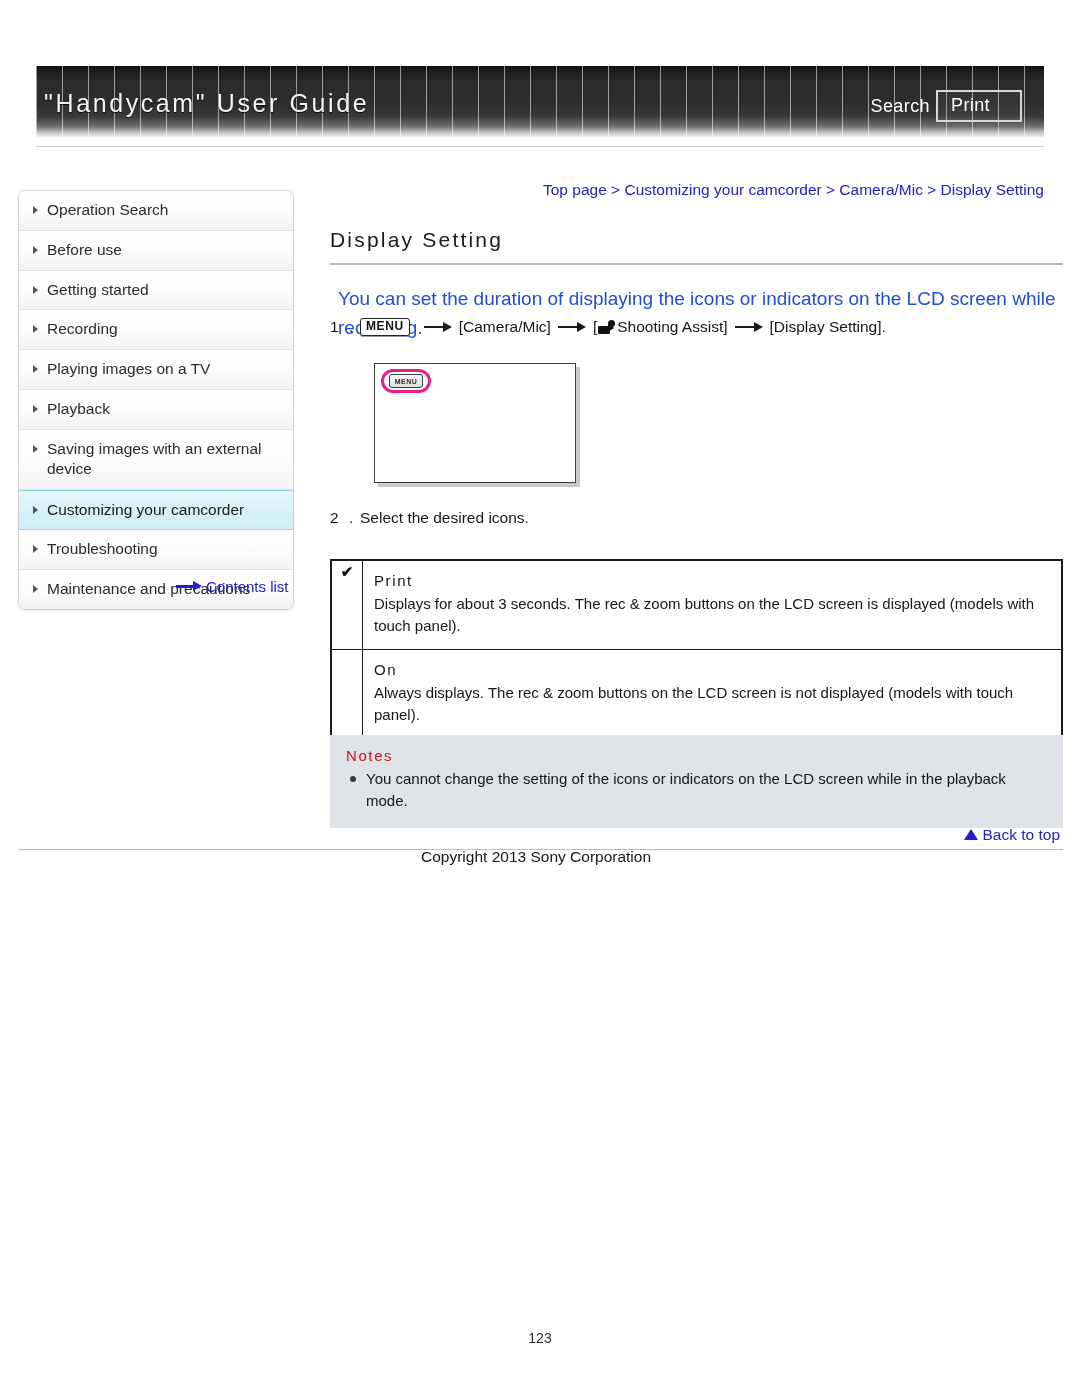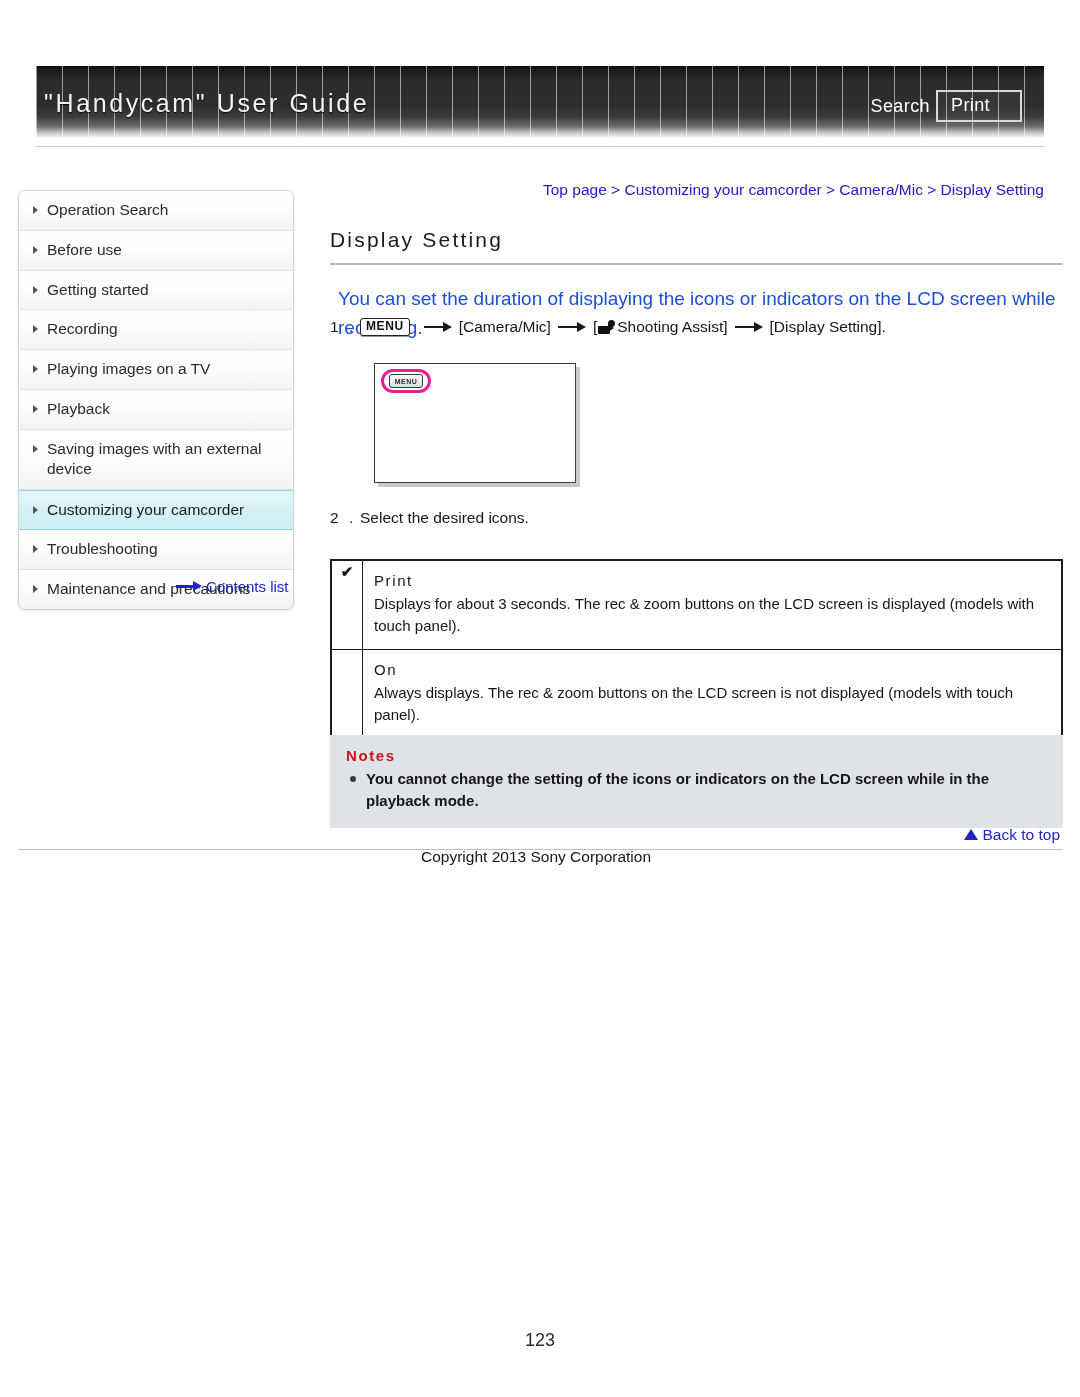--- a/index.html
+++ b/index.html
@@ -358,21 +358,20 @@
 
   
   .notes {
     position: absolute;
     left: 330px;
     top: 735px;
     width: 733px;
     background: #dfe3e8;
     padding: 12px 16px 16px 16px;
     box-sizing: border-box;
-    font-weight: bold;
   }
   .notes-title {
     color: #c8141e;
     font-size: 15px;
     letter-spacing: 1.6px;
     margin-bottom: 4px;
   }
   .notes-item {
     position: relative;
     padding-left: 20px;
@@ -422,21 +421,21 @@
     font-size: 15.5px;
     color: #161616;
     white-space: nowrap;
   }
   .page-number {
     position: absolute;
     left: 0;
     right: 0;
     top: 1330px;
     text-align: center;
-    font-size: 18px;
+    font-size: 14px;
     color: #2b2b2b;
   }
 </style>
 </head>
 <body>
 
 <div class="header">
   <div class="header-stripes"></div>
   <div class="header-title">"Handycam" User Guide</div>
   <div class="header-actions">

